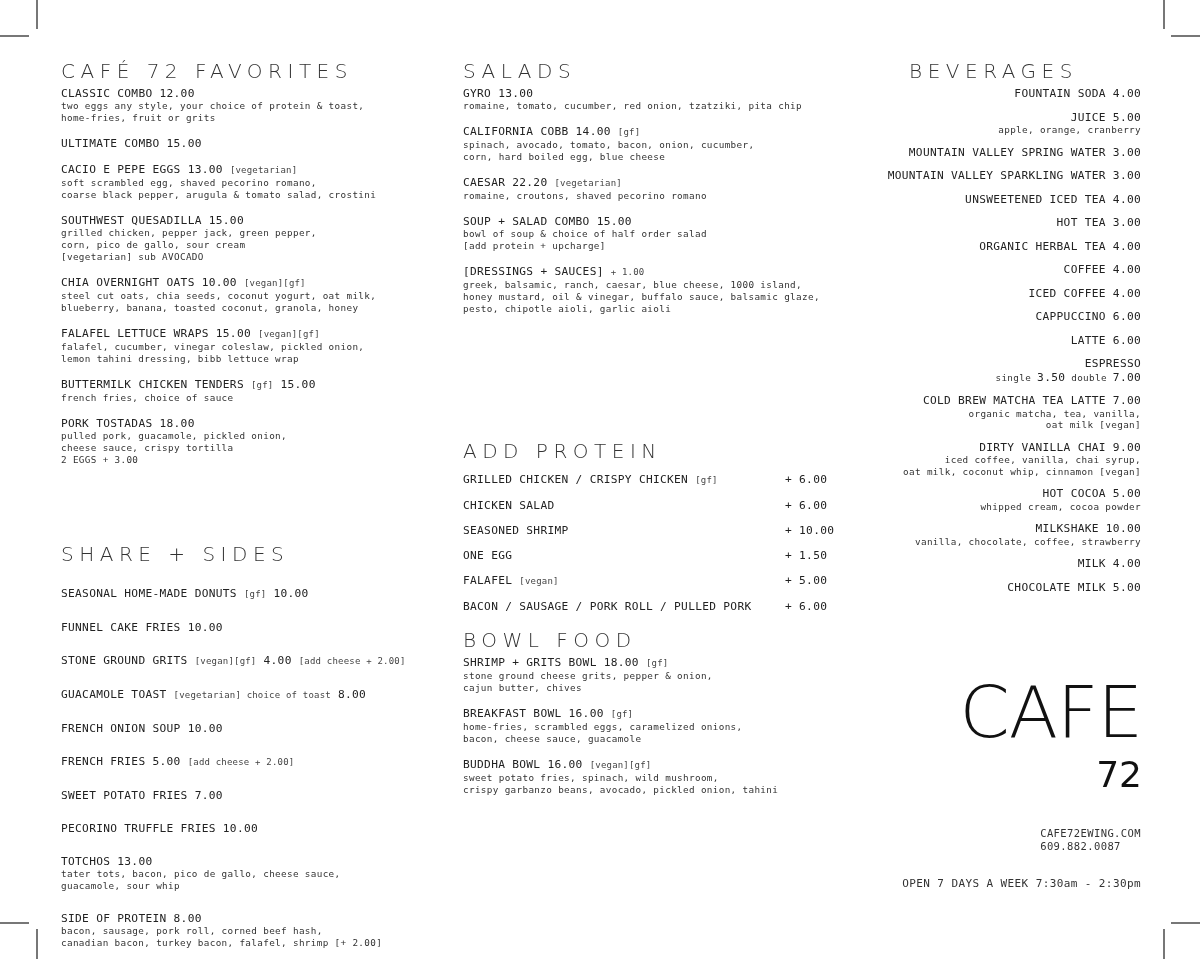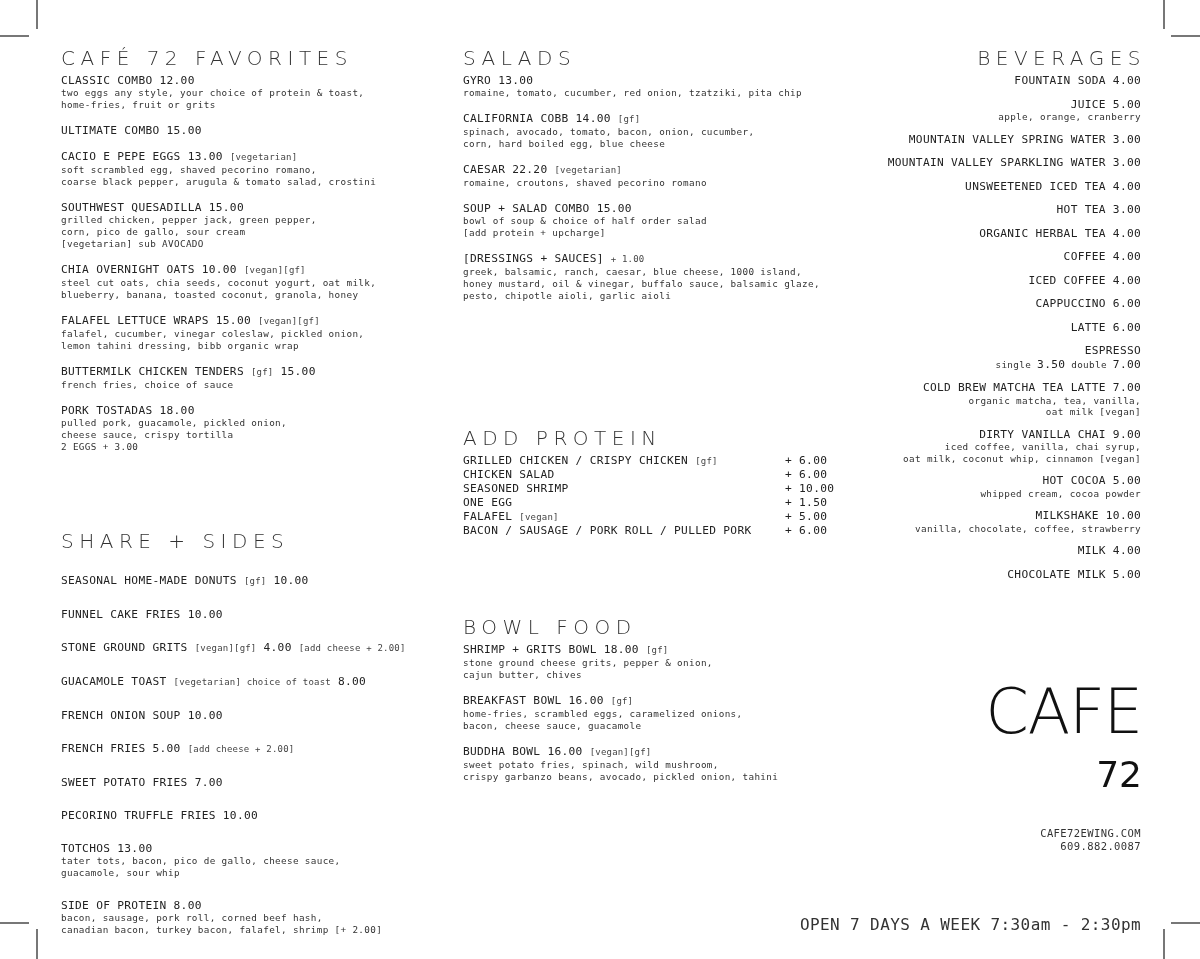--- a/index.html
+++ b/index.html
@@ -1,42 +1,42 @@
 <!DOCTYPE html>
 <html><head>
 <meta charset="utf-8">
 <style>
   * { margin:0; padding:0; box-sizing:border-box; }
   html, body { width:1200px; height:959px; background:#fff; overflow:hidden; }
   body { position:relative; color:#222; font-family:"DejaVu Sans Mono", monospace; }
   .crop { position:absolute; background:#777; }
-  .col { position:absolute; top:45px; }
+  .col { position:absolute; top:58px; }
   .col-left { left:61px; width:380px; }
   .col-mid { left:463px; width:390px; }
   .col-right { right:59px; width:300px; text-align:right; }
   .sec-title {
     font-family:"DejaVu Sans", sans-serif; font-weight:200; font-size:20px;
     letter-spacing:5.5px; color:#333; line-height:26px; margin-bottom:3px;
     -webkit-text-stroke:0;
   }
   .item { margin-bottom:13px; }
   .name { font-size:11.2px; line-height:13px; color:#222; letter-spacing:0.3px; }
   .tag { font-size:9px; color:#444; letter-spacing:0.2px; }
   .desc { font-size:9.3px; line-height:12px; color:#333; letter-spacing:0.35px; white-space:pre-line; }
   .side .item { margin-bottom:14px;margin-top:20px; }
-  .prot-row { display:flex; justify-content:space-between; font-size:11.2px; line-height:14px; letter-spacing:0.3px; width:374px; }
+  .prot-row { display:flex; justify-content:space-between; font-size:11.2px; line-height:25px; letter-spacing:0.3px; width:374px; }
   .prot-price { width:52px; text-align:left;margin-left:28px; }
   .bev .item { margin-bottom:10px; }
   .bev .name { line-height:13.5px; }
   .bev .desc { line-height:11.5px; }
   .logo { position:absolute; right:58px; top:671px; text-align:right; }
-  .logo-main { font-family:"DejaVu Sans", sans-serif; font-weight:200; font-size:62px; line-height:82px; letter-spacing:-1px; color:#111; }
+  .logo-main { font-family:"DejaVu Sans", sans-serif; font-weight:200; font-size:72px; line-height:82px; letter-spacing:-1px; color:#111; }
   .logo-num { font-family:"DejaVu Sans", sans-serif; font-weight:400; font-size:36px; line-height:40px; color:#111; margin-top:2px; }
-  .contact { position:absolute; right:59px; top:827px; text-align:right; font-size:10.5px; line-height:13px; color:#333; letter-spacing:0.4px; }
-  .hours { position:absolute; right:59px; top:915px; font-size:16px; color:#333; letter-spacing:0.4px; }
+  .contact { position:absolute; right:59px; top:827px; font-size:10.5px; line-height:13px; color:#333; letter-spacing:0.4px; }
+  .hours { position:absolute; right:59px; top:877px; font-size:11px; color:#333; letter-spacing:0.4px; }
 </style>
 </head>
 <body>
 
 <div class="crop" style="left:36px;top:0;width:1.5px;height:29px;"></div>
 <div class="crop" style="left:0;top:35px;width:29px;height:1.5px;"></div>
 <div class="crop" style="left:1163px;top:0;width:1.5px;height:29px;"></div>
 <div class="crop" style="left:1171px;top:35px;width:29px;height:1.5px;"></div>
 <div class="crop" style="left:0;top:922px;width:29px;height:1.5px;"></div>
 <div class="crop" style="left:36px;top:929px;width:1.5px;height:30px;"></div>
@@ -67,21 +67,21 @@
 [vegetarian] sub AVOCADO</div>
         </div>
         <div class="item">
           <div class="name"><span>CHIA OVERNIGHT OATS 10.00</span> <span class="tag">[vegan][gf]</span></div>
           <div class="desc">steel cut oats, chia seeds, coconut yogurt, oat milk,
 blueberry, banana, toasted coconut, granola, honey</div>
         </div>
         <div class="item">
           <div class="name"><span>FALAFEL LETTUCE WRAPS 15.00</span> <span class="tag">[vegan][gf]</span></div>
           <div class="desc">falafel, cucumber, vinegar coleslaw, pickled onion,
-lemon tahini dressing, bibb organic wrap</div>
+lemon tahini dressing, bibb lettuce wrap</div>
         </div>
         <div class="item">
           <div class="name"><span>BUTTERMILK CHICKEN TENDERS</span> <span class="tag">[gf]</span> <span>15.00</span></div>
           <div class="desc">french fries, choice of sauce</div>
         </div>
         <div class="item">
           <div class="name"><span>PORK TOSTADAS 18.00</span></div>
           <div class="desc">pulled pork, guacamole, pickled onion,
 cheese sauce, crispy tortilla
 2 EGGS + 3.00</div>
@@ -205,21 +205,21 @@
           <div class="name"><span>BUDDHA BOWL 16.00</span> <span class="tag">[vegan][gf]</span></div>
           <div class="desc">sweet potato fries, spinach, wild mushroom,
 crispy garbanzo beans, avocado, pickled onion, tahini</div>
         </div>
       </div>
   </section>
 </div>
 
 <div class="col col-right bev">
   <section>
-    <h2 class="sec-title" style="margin-right:-5px;">BEVERAGES</h2>
+    <h2 class="sec-title" style="margin-right:-5px;text-align:center;">BEVERAGES</h2>
     <div id="bev-list">
         <div class="item">
           <div class="name"><span>FOUNTAIN SODA 4.00</span></div>
         </div>
         <div class="item">
           <div class="name"><span>JUICE 5.00</span></div>
           <div class="desc">apple, orange, cranberry</div>
         </div>
         <div class="item">
           <div class="name"><span>MOUNTAIN VALLEY SPRING WATER 3.00</span></div>

